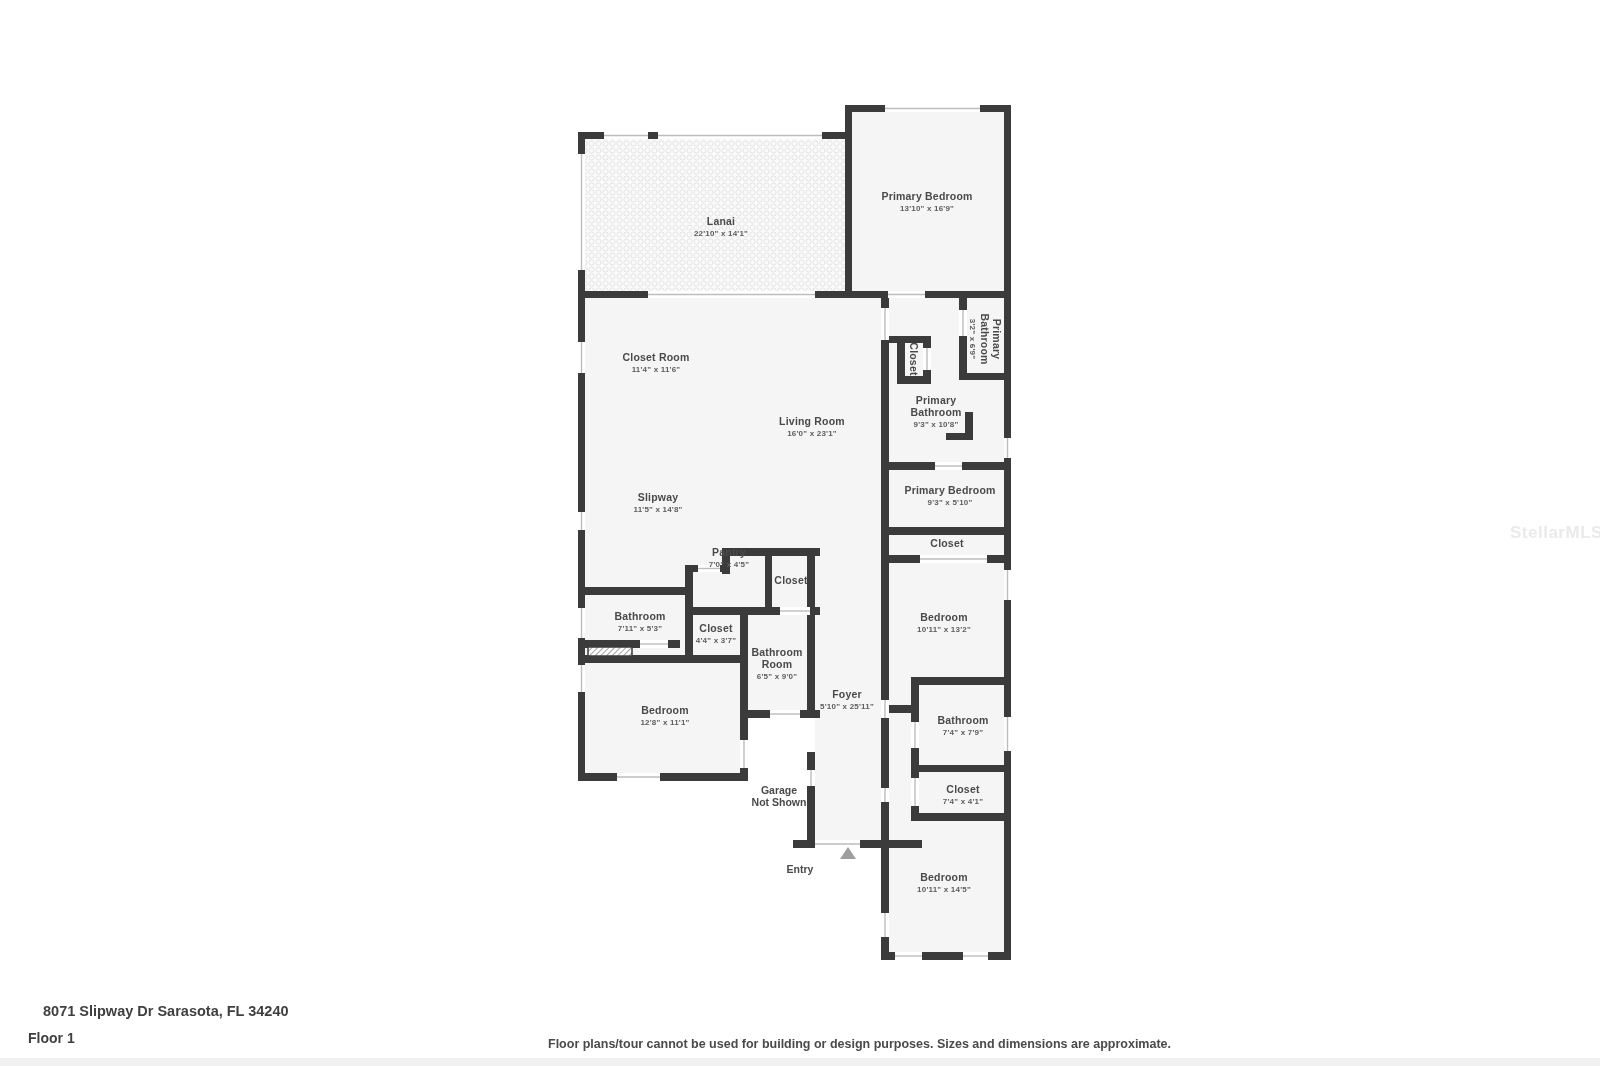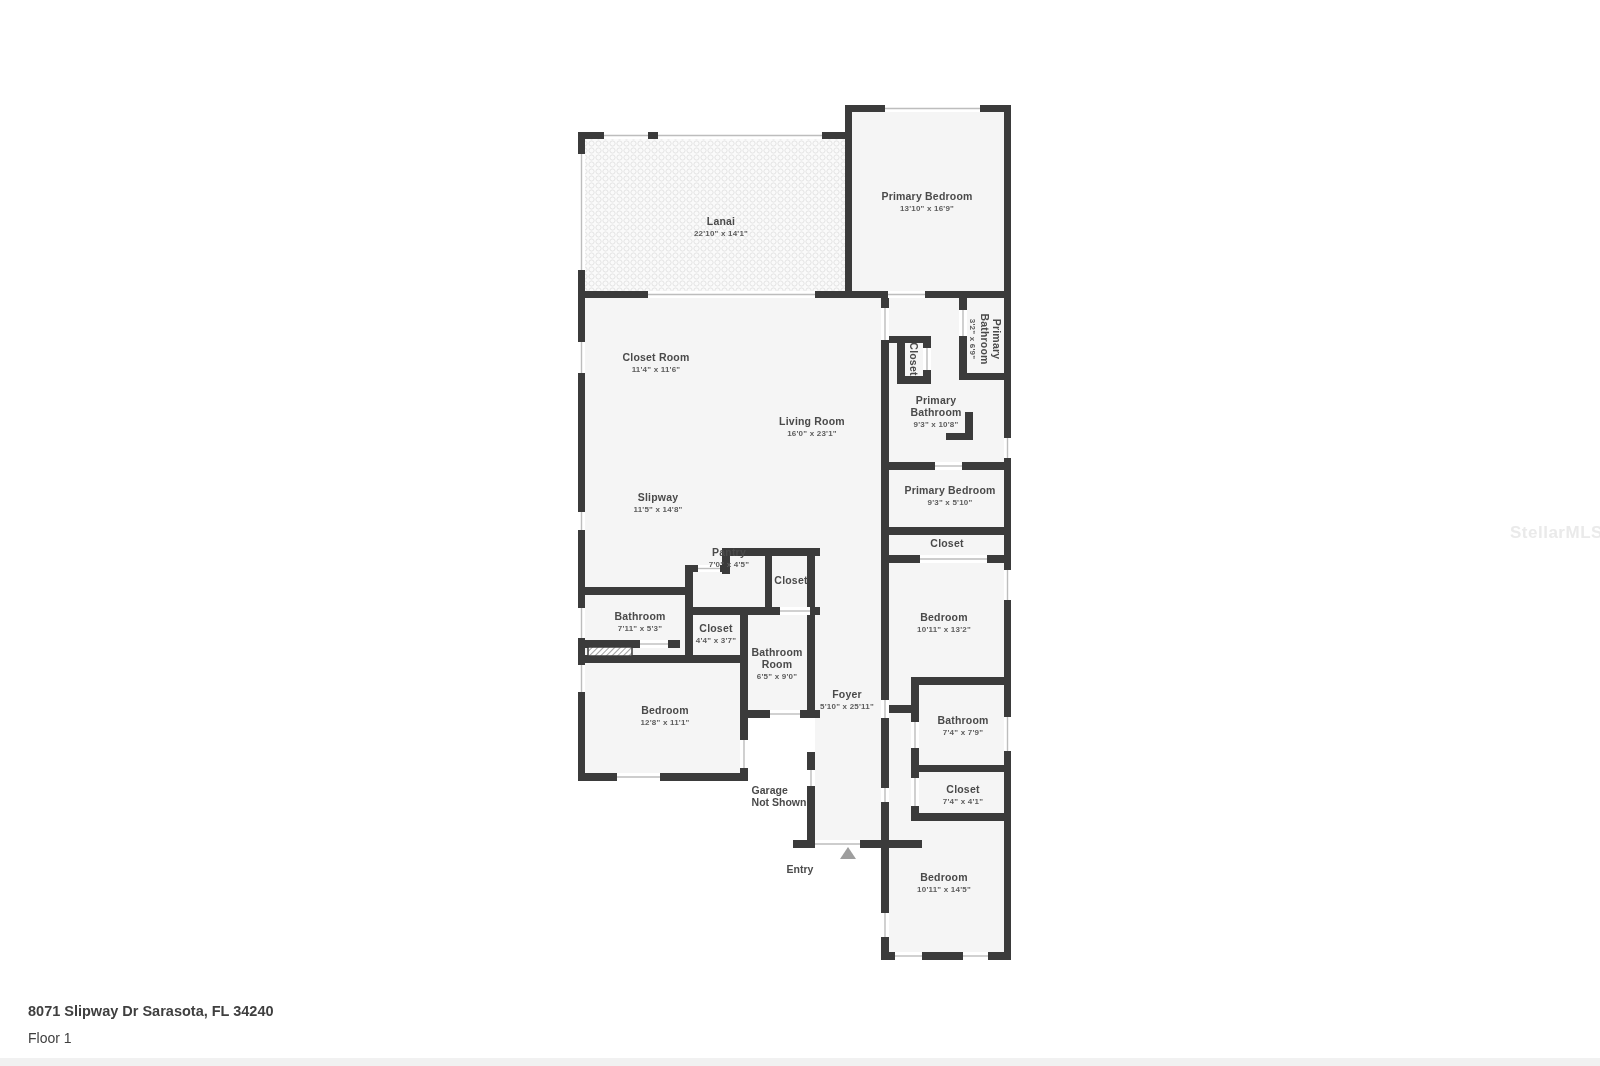--- a/index.html
+++ b/index.html
@@ -5,26 +5,26 @@
   html,body{margin:0;padding:0;background:#ffffff;}
   #stage{position:relative;width:1600px;height:1066px;background:#ffffff;overflow:hidden;
          font-family:"Liberation Sans",sans-serif;}
   #plan-svg{position:absolute;left:0;top:0;}
   .room-label{position:absolute;transform:translate(-50%,-50%);text-align:center;color:#4a4a4a;z-index:5;}
   .room-label.vertical{transform:translate(-50%,-50%) rotate(90deg);}
   .room-name{font-weight:bold;font-size:10.5px;line-height:1.12;letter-spacing:.2px;white-space:nowrap;}
   .room-label.wrap .room-name{white-space:normal;width:56px;margin:0 auto;}
   .room-label.wrap-v .room-name{white-space:normal;width:52px;margin:0 auto;}
   .room-dims{font-weight:bold;font-size:8px;color:#5d5d5d;margin-top:1.5px;letter-spacing:.2px;white-space:nowrap;}
-  .note-label{position:absolute;transform:translate(-50%,-50%);text-align:left;color:#4a4a4a;
+  .note-label{position:absolute;transform:translate(-50%,-50%);text-align:center;color:#4a4a4a;
               font-weight:bold;font-size:10.5px;line-height:1.15;z-index:5;}
   .watermark{position:absolute;left:1510px;top:523px;font-size:17px;font-weight:bold;color:#eaeaea;
              letter-spacing:.5px;z-index:4;}
-  .address{position:absolute;left:28px;top:1003px;font-size:14.5px;font-weight:bold;color:#3f3f3f;}
-  .floor-label{position:absolute;left:28px;top:1030px;font-size:14px;font-weight:normal;color:#3f3f3f;}
+  .address{position:absolute;left:43px;top:1003px;font-size:14.5px;font-weight:bold;color:#3f3f3f;}
+  .floor-label{position:absolute;left:28px;top:1030px;font-size:14px;font-weight:bold;color:#3f3f3f;}
   .disclaimer{position:absolute;left:548px;top:1037px;font-size:12.5px;font-weight:bold;color:#4a4a4a;}
   .bottom-strip{position:absolute;left:0;top:1058px;width:1600px;height:8px;background:#f1f1f1;}
 </style>
 </head>
 <body>
 
 <div id="stage">
 
   <svg id="plan-svg" width="1600" height="1066" viewBox="0 0 1600 1066" xmlns="http://www.w3.org/2000/svg">
     <defs>
@@ -256,14 +256,15 @@
   <div class="note-label" style="left:779px;top:796px">
     <div>Garage</div>
       <div>Not Shown</div>
     </div>
   <div class="note-label" style="left:800px;top:869px">Entry</div>
 
   <div class="watermark">StellarMLS</div>
 
   <div class="address">8071 Slipway Dr Sarasota, FL 34240</div>
   <div class="floor-label">Floor 1</div>
+  <div class="disclaimer">Floor plans/tour cannot be used for building or design purposes. Sizes and dimensions are approximate.</div>
   <div class="bottom-strip"></div>
 </div>
 
 </body></html>

